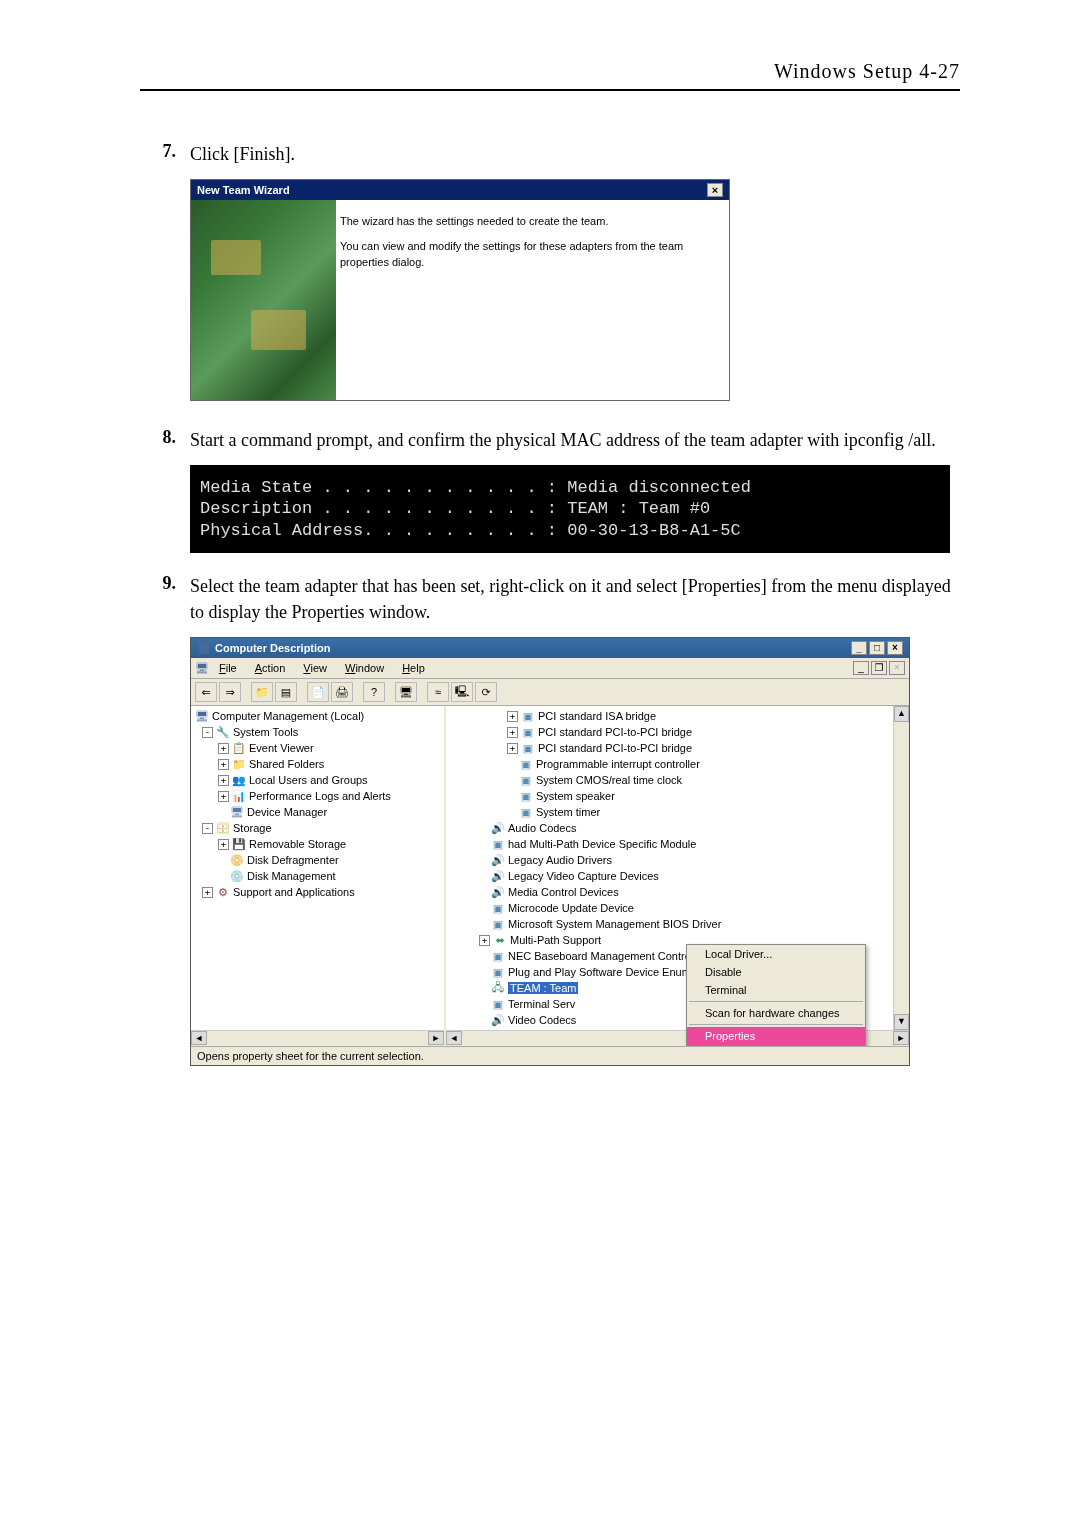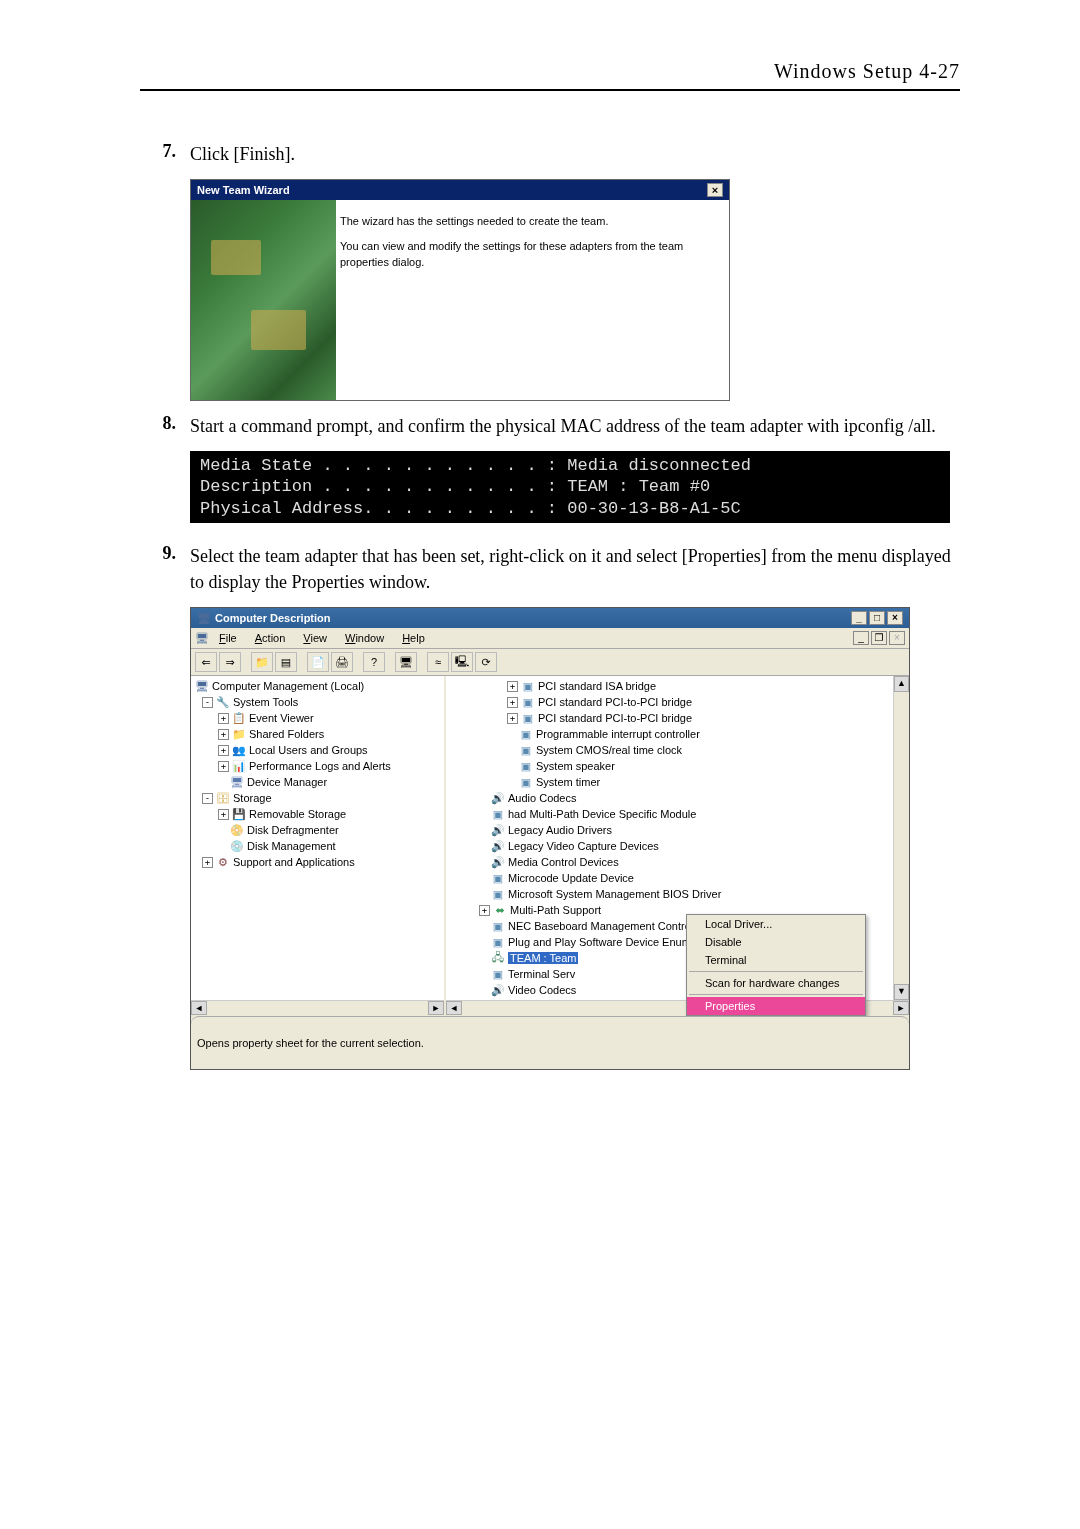--- a/index.html
+++ b/index.html
@@ -31,21 +31,21 @@
       text-align: right;
       padding-right: 14px;
     }
     .step-text {
       flex: 1;
       line-height: 1.45;
     }
     .screenshot {
       margin-left: 50px;
       margin-top: 10px;
-      margin-bottom: 12px;
+      margin-bottom: 26px;
     }
     
     .wiz {
       width: 540px;
       border: 1px solid #666;
       background: #ece9d8;
       font-family: Tahoma, Arial, sans-serif;
       font-size: 11px;
     }
     .wiz-title {
@@ -114,21 +114,21 @@
     .wiz-btn.default {
       border: 2px solid #333;
     }
     
     .console {
       margin-left: 50px;
       background: #000;
       color: #ddd;
       font-family: "Courier New", monospace;
       font-size: 17px;
-      padding: 4px 10px;
+      padding: 12px 10px;
       line-height: 1.25;
       margin-bottom: 20px;
       white-space: pre;
       border-right: 10px solid #fff;
     }
     
     .cm {
       width: 720px;
       border: 1px solid #555;
       background: #ece9d8;
@@ -260,23 +260,22 @@
     .cm-item.sel {
       background: #ec4899;
       color: #fff;
     }
     .cm-sep {
       border-top: 1px solid #aaa;
       margin: 2px 2px;
     }
     .cm-status {
       border-top: 1px solid #aaa;
-      padding: 20px 6px;
-      background: #ece9d8;
-      border-radius: 8px;
+      padding: 3px 6px;
+      background: #ece9d8;
     }
     .hscroll-stub {
       position: absolute;
       bottom: 0;
       left: 0;
       right: 0;
       height: 16px;
       background: #ece9d8;
       border-top: 1px solid #ccc;
       display: flex;

